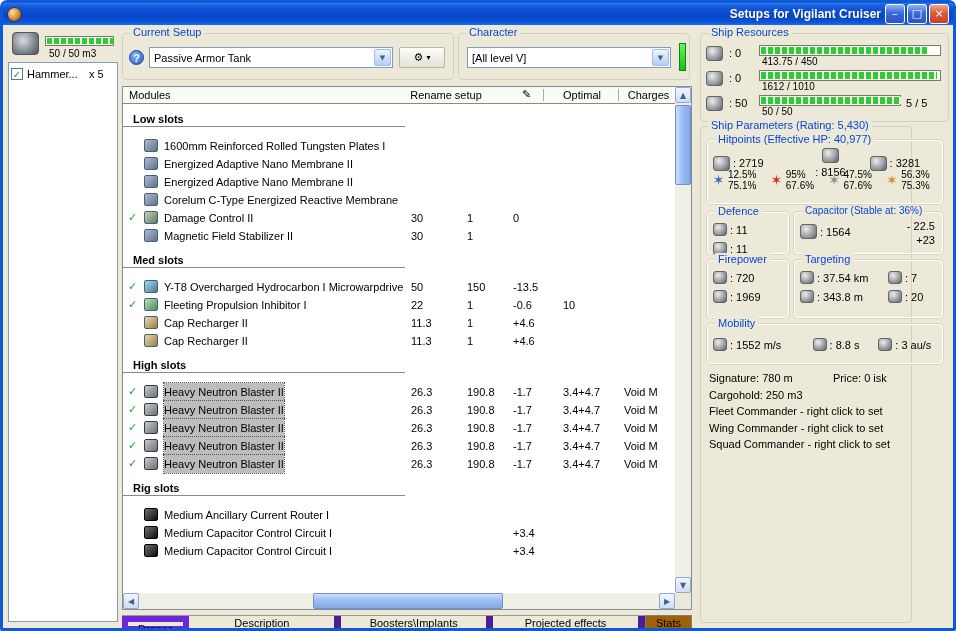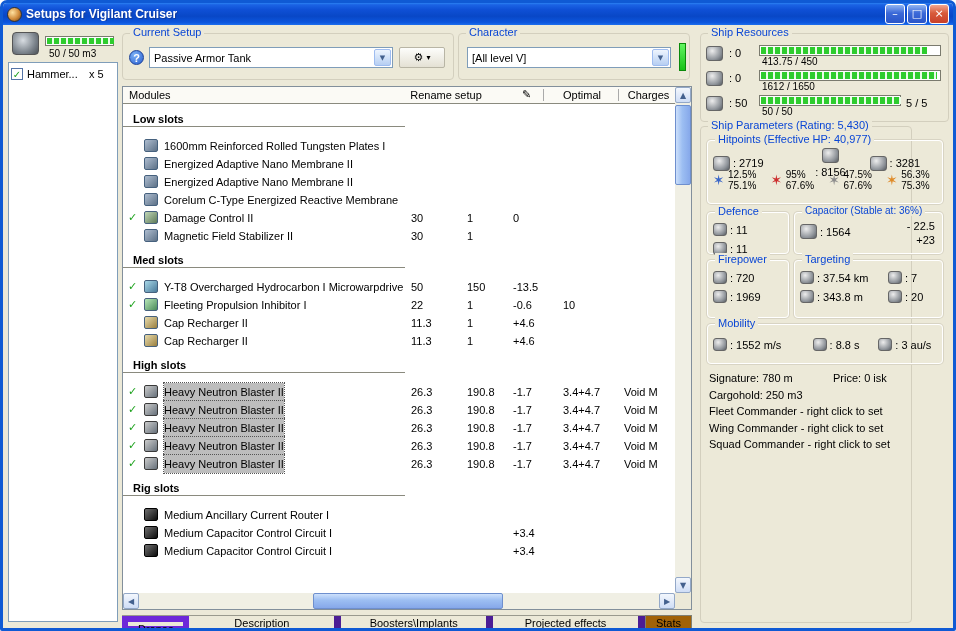--- a/index.html
+++ b/index.html
@@ -3,21 +3,21 @@
 <meta charset="utf-8">
 <style>
   *{margin:0;padding:0;box-sizing:border-box;}
   body{font-family:"Liberation Sans",sans-serif;font-size:11px;color:#000;background:#fff;}
   .window{position:relative;width:956px;height:631px;background:#ece9d8;border:3px solid #0f5ad4;border-radius:7px 7px 2px 2px;overflow:hidden;}
   
   .titlebar{height:22px;display:flex;align-items:center;gap:4px;padding:0 4px;
     background:linear-gradient(180deg,#2a80f2 0%,#1b63e4 8%,#0f50d6 30%,#0847c6 60%,#0c55dd 88%,#1d6eee 100%);}
   .app-icon{width:15px;height:15px;border-radius:50%;
     background:radial-gradient(circle at 35% 35%,#ffe1a0,#d08a3a 55%,#5a3a18);border:1px solid #333;}
-  .title-text{flex:1;color:#fff;font-weight:bold;font-size:12px;text-shadow:1px 1px 1px #103a9a;white-space:nowrap;overflow:hidden;}
+  .title-text{flex:1;color:#fff;font-weight:bold;font-size:12px;text-shadow:1px 1px 1px #103a9a;white-space:nowrap;overflow:hidden;text-align:right;}
   .winbtns{display:flex;gap:2px;}
   .wbtn{width:20px;height:20px;border:1px solid #fff;border-radius:3px;color:#fff;font-size:11px;line-height:17px;text-align:center;
     font-family:"DejaVu Sans",sans-serif;background:linear-gradient(180deg,#8fb4f2,#3b69d8 45%,#2a55c8);cursor:default;}
   .wbtn.close{background:linear-gradient(180deg,#f2a58f,#d85b3b 45%,#c8402a);}
   
   .left-panel{position:absolute;left:5px;top:27px;width:112px;bottom:6px;}
   .main-panel{position:absolute;left:119px;top:27px;width:570px;height:601px;}
   .right-panel{position:absolute;left:697px;top:27px;width:251px;bottom:6px;}
   
   .gbox{position:absolute;border:1px solid #d3cfbe;border-radius:4px;}
@@ -375,21 +375,21 @@
               <span class="segfill" data-name="resource-bar-fill" style="width: 92%;"></span>
             </span>
             <span class="resbartext" data-name="resource-bar-label">413.75 / 450</span>
           </div>
           <div class="res-row" data-name="resource-row">
             <span class="chip rchip" data-name="launcher-hardpoint-icon"></span>
             <span class="rescount" data-name="resource-count">: 0</span>
             <span class="segbar resbar" data-name="resource-bar" style="width: 182px;">
               <span class="segfill" data-name="resource-bar-fill" style="width: 98%;"></span>
             </span>
-            <span class="resbartext" data-name="resource-bar-label">1612 / 1650</span>
+            <span class="resbartext" data-name="resource-bar-label">1612 / 1010</span>
           </div>
           <div class="res-row" data-name="resource-row">
             <span class="chip rchip" data-name="calibration-icon"></span>
             <span class="rescount" data-name="resource-count">: 50</span>
             <span class="segbar resbar" data-name="resource-bar" style="width: 142px;">
               <span class="segfill" data-name="resource-bar-fill" style="width: 100%;"></span>
             </span>
             <span class="resbartext" data-name="resource-bar-label">50 / 50</span>
             <span class="resextra" data-name="resource-extra-label">5 / 5</span>
           </div>

